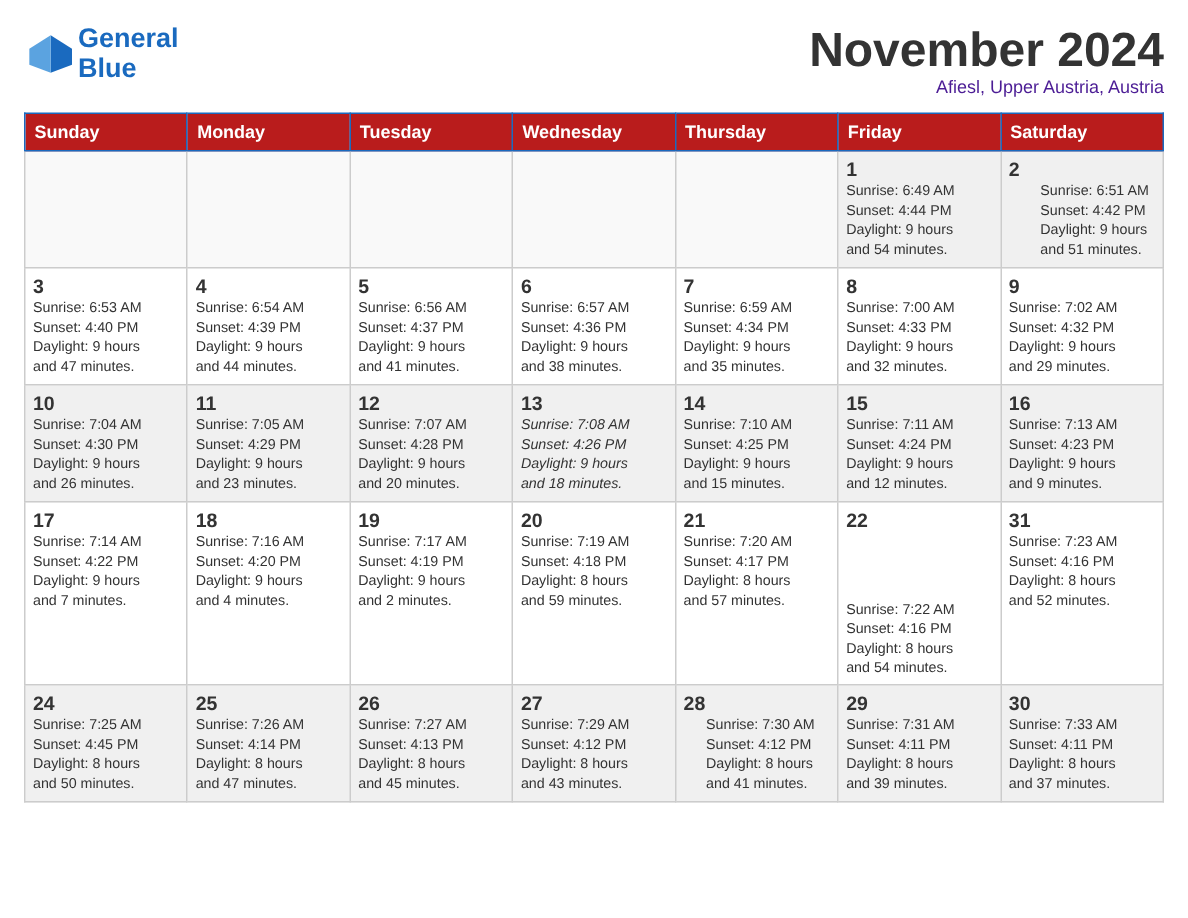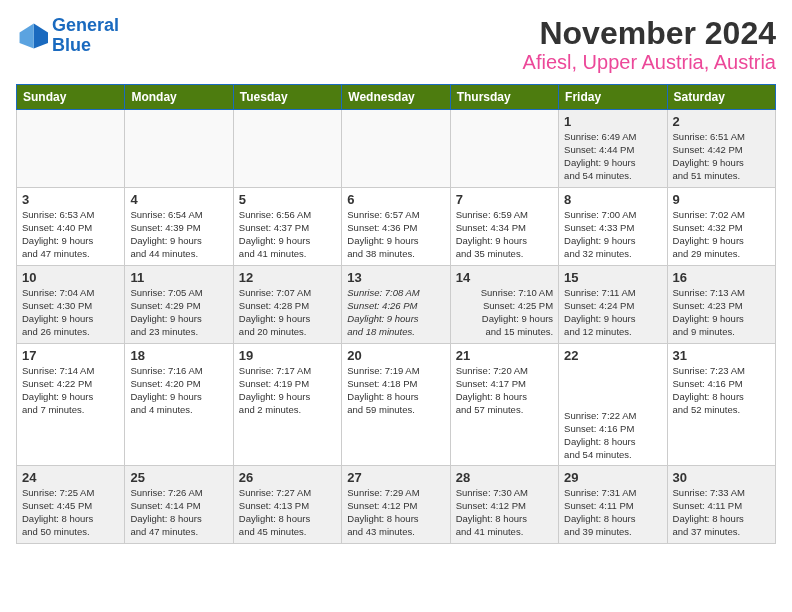--- a/index.html
+++ b/index.html
@@ -42,29 +42,29 @@
     .title-block {
       text-align: right;
     }
     .month-title {
       font-size: 32px;
       font-weight: bold;
       color: #333;
       line-height: 1.1;
     }
     .location {
-      font-size: 20px;
-      color: #ec4899;
+      font-size: 12px;
+      color: #4c1d95;
     }
     .calendar {
       width: 100%;
       border-collapse: collapse;
     }
     .calendar th {
-      background: #4d7c0f;
+      background: #b91c1c;
       color: #fff;
       font-size: 12px;
       font-weight: bold;
       padding: 5px 6px;
       text-align: left;
       border: 1px solid #1a6abf;
     }
     .calendar td {
       border: 1px solid #ccc;
       vertical-align: top;
@@ -136,21 +136,21 @@
           <td class="empty"></td>
           <td class="shaded">
             <span class="day-number">1</span>
             <div class="day-info" style="white-space: pre-line;">Sunrise: 6:49 AM
 Sunset: 4:44 PM
 Daylight: 9 hours
 and 54 minutes.</div>
           </td>
           <td class="shaded">
             <span class="day-number">2</span>
-            <div class="day-info" style="white-space: pre-line;">Sunrise: 6:51 AM
+            <div class="day-info" style="white-space: pre-line; margin-left: 21px;">Sunrise: 6:51 AM
 Sunset: 4:42 PM
 Daylight: 9 hours
 and 51 minutes.</div>
           </td>
         </tr>
         <tr>
           <td>
             <span class="day-number">3</span>
             <div class="day-info" style="white-space: pre-line;">Sunrise: 6:53 AM
 Sunset: 4:40 PM
@@ -224,21 +224,21 @@
           </td>
           <td class="shaded">
             <span class="day-number">13</span>
             <div class="day-info" style="white-space: pre-line; font-style: italic;">Sunrise: 7:08 AM
 Sunset: 4:26 PM
 Daylight: 9 hours
 and 18 minutes.</div>
           </td>
           <td class="shaded">
             <span class="day-number">14</span>
-            <div class="day-info" style="white-space: pre-line; text-align: right;">Sunrise: 7:10 AM
+            <div class="day-info" style="white-space: pre-line;">Sunrise: 7:10 AM
 Sunset: 4:25 PM
 Daylight: 9 hours
 and 15 minutes.</div>
           </td>
           <td class="shaded">
             <span class="day-number">15</span>
             <div class="day-info" style="white-space: pre-line;">Sunrise: 7:11 AM
 Sunset: 4:24 PM
 Daylight: 9 hours
 and 12 minutes.</div>
@@ -326,21 +326,21 @@
           </td>
           <td class="shaded">
             <span class="day-number">27</span>
             <div class="day-info" style="white-space: pre-line;">Sunrise: 7:29 AM
 Sunset: 4:12 PM
 Daylight: 8 hours
 and 43 minutes.</div>
           </td>
           <td class="shaded">
             <span class="day-number">28</span>
-            <div class="day-info" style="white-space: pre-line;">Sunrise: 7:30 AM
+            <div class="day-info" style="white-space: pre-line; margin-left: 15px;">Sunrise: 7:30 AM
 Sunset: 4:12 PM
 Daylight: 8 hours
 and 41 minutes.</div>
           </td>
           <td class="shaded">
             <span class="day-number">29</span>
             <div class="day-info" style="white-space: pre-line;">Sunrise: 7:31 AM
 Sunset: 4:11 PM
 Daylight: 8 hours
 and 39 minutes.</div>

